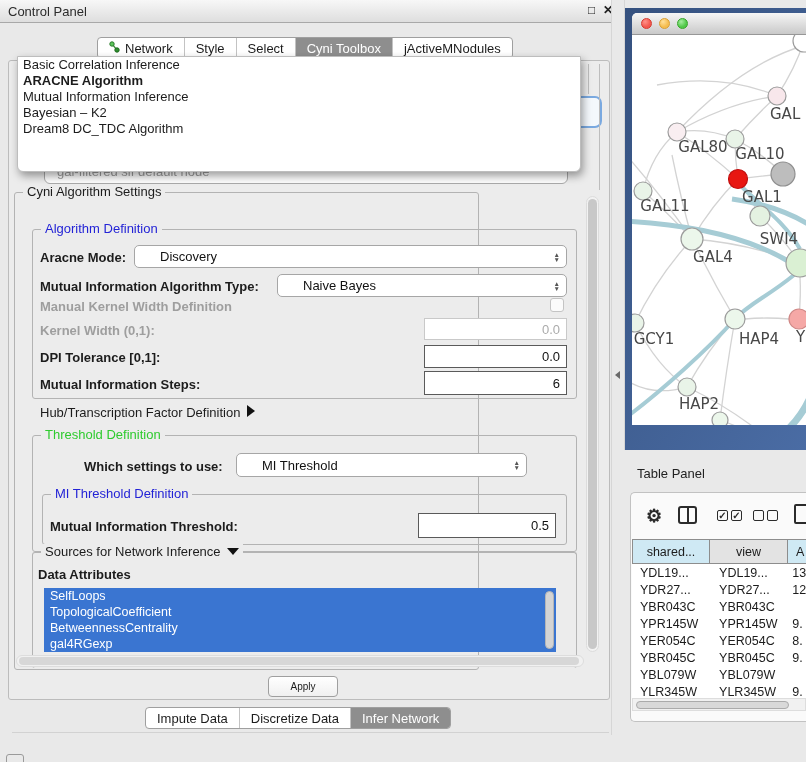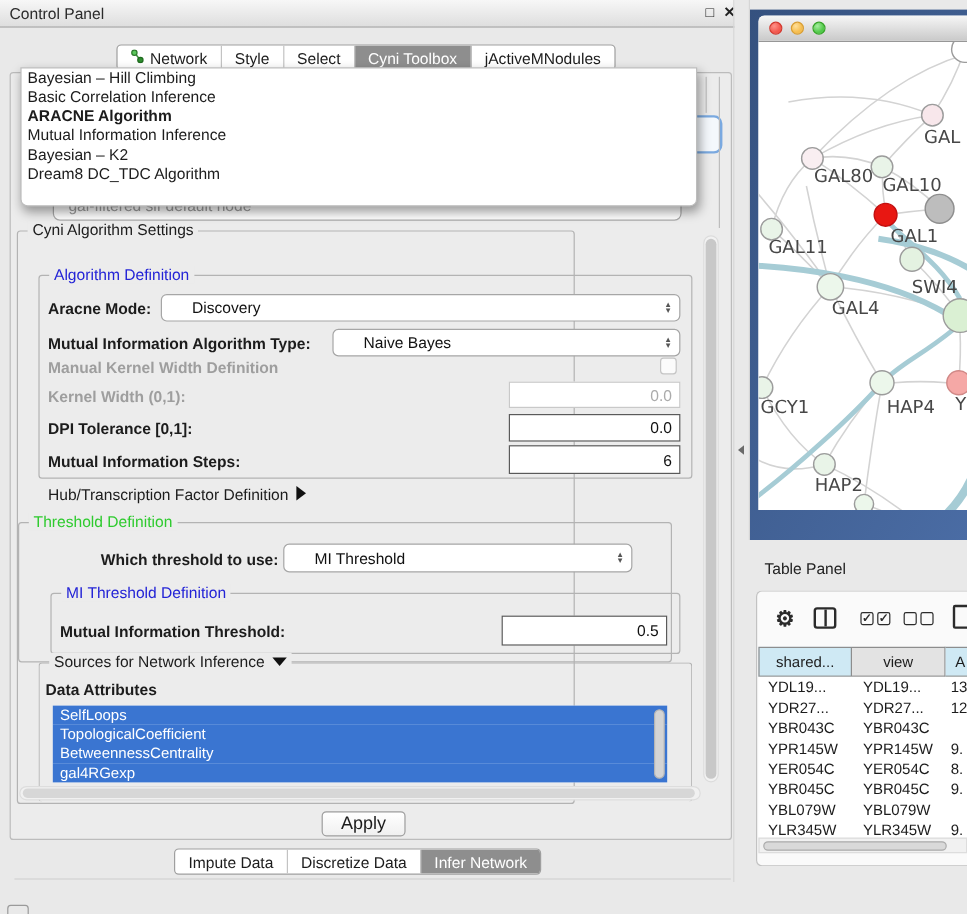--- a/index.html
+++ b/index.html
@@ -38,21 +38,21 @@
   .field.dis{border:1px solid #c9c9c9;color:#ababab}
   .checkbox{position:absolute;width:14px;height:14px;border:1px solid #c4c4c4;border-radius:3px;background:#fbfbfb}
   
   .vtrack{position:absolute;background:#f2f2f2;border:1px solid #dcdcdc;border-radius:7px}
   .vthumb{position:absolute;background:#c8c8c8;border-radius:5px}
   .htrack{position:absolute;background:#f1f1f1;border:1px solid #dddddd;border-radius:6px}
   
   .attrlist{position:absolute;background:#fff}
   .attr{height:16px;line-height:16px;padding-left:6px;background:#3a75d1;color:#fff;font-size:12.5px;white-space:nowrap}
   
-  .btn{position:absolute;background:linear-gradient(#ffffff,#f0f0f0);border:1px solid #9f9f9f;border-radius:4px;font-size:15px;display:flex;align-items:center;justify-content:center}
+  .btn{position:absolute;background:linear-gradient(#ffffff,#f0f0f0);border:1px solid #9f9f9f;border-radius:4px;font-size:10px;display:flex;align-items:center;justify-content:center}
   
   .netframe{left:625px;top:8px;width:181px;height:442px;background:linear-gradient(120deg,#35517f,#4a6ca4)}
   .netwin{position:absolute;left:7px;top:5px;width:174px;height:412px;background:#fff;border-radius:5px 0 0 0;overflow:hidden}
   .mactitle{position:absolute;left:0;top:0;width:100%;height:22px;background:linear-gradient(#f6f6f6,#c9c9c9);border-bottom:1px solid #979797;border-radius:5px 0 0 0}
   .light{position:absolute;top:5px;width:11px;height:11px;border-radius:50%}
   .netcanvas{position:absolute;left:0;top:22px;width:174px;height:390px;background:#fff;overflow:hidden}
   
   .divider-arrow{position:absolute;width:0;height:0;border-top:4px solid transparent;border-bottom:4px solid transparent;border-right:5px solid #6a6a6a}
   
   .tp-title{position:absolute;font-size:13px;color:#222}
@@ -106,21 +106,20 @@
 </div>
 
 <div class="abs content"></div>
 
 <div class="abs frag-combo">gal-filtered sif default node</div>
 <div class="abs frag-ring"></div>
 <div class="abs frag-line" style="left:599px;top:64px;width:1px;height:126px"></div>
 <div class="abs frag-line" style="left:588px;top:64px;width:1px;height:30px"></div>
 
 <div class="abs overlay">
-  <div class="it">Bayesian – Hill Climbing</div>
   <div class="it">Basic Correlation Inference</div>
   <div class="it bold">ARACNE Algorithm</div>
   <div class="it">Mutual Information Inference</div>
   <div class="it">Bayesian – K2</div>
   <div class="it">Dream8 DC_TDC Algorithm</div>
 </div>
 
 <div class="grp" style="left:14px;top:192px;width:465px;height:478px">
   <div class="legend">Cyni Algorithm Settings</div>
 </div>
@@ -155,24 +154,24 @@
 <div class="lbl" style="left:40px;top:350px">DPI Tolerance [0,1]:</div>
 <div class="field" style="left:424px;top:345px;width:143px;height:23px">0.0</div>
 <div class="lbl" style="left:40px;top:377px">Mutual Information Steps:</div>
 <div class="field" style="left:424px;top:371px;width:143px;height:24px">6</div>
 
 <div class="abs" style="left:40px;top:405px;font-size:13px;display:flex;align-items:flex-start;gap:7px">
   <span>Hub/Transcription Factor Definition</span>
   <span style="display:inline-block;width:0;height:0;border-top:6px solid transparent;border-bottom:6px solid transparent;border-left:8px solid #111"></span>
 </div>
 
-<div class="grp" style="left:15px;top:435px;width:545px;height:117px">
+<div class="grp" style="left:32px;top:435px;width:545px;height:117px">
   <div class="legend" style="color:#2fcb2f">Threshold Definition</div>
 </div>
-<div class="lbl" style="left:84px;top:459px">Which threshold to use:</div>
+<div class="lbl" style="left:84px;top:459px">Which settings to use:</div>
 <div class="combo" style="left:236px;top:453px;width:291px;height:24px">
   <span>MI Threshold</span>
   <span class="arrows">
       <span>▲</span>
       <span>▼</span>
     </span>
 </div>
 <div class="grp" style="left:42px;top:494px;width:525px;height:51px">
   <div class="legend" style="color:#2323d6">MI Threshold Definition</div>
 </div>

